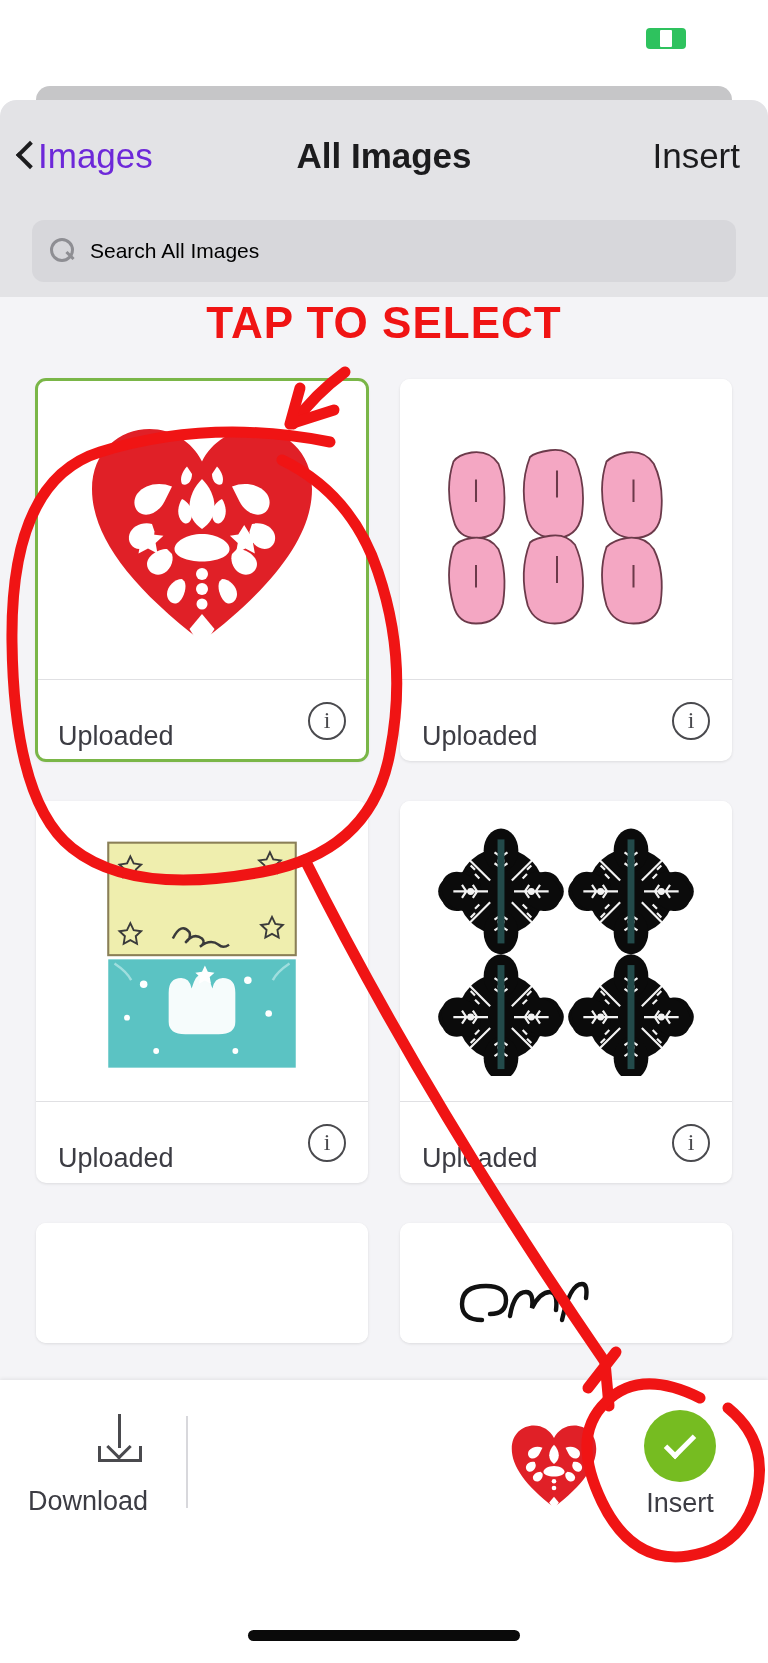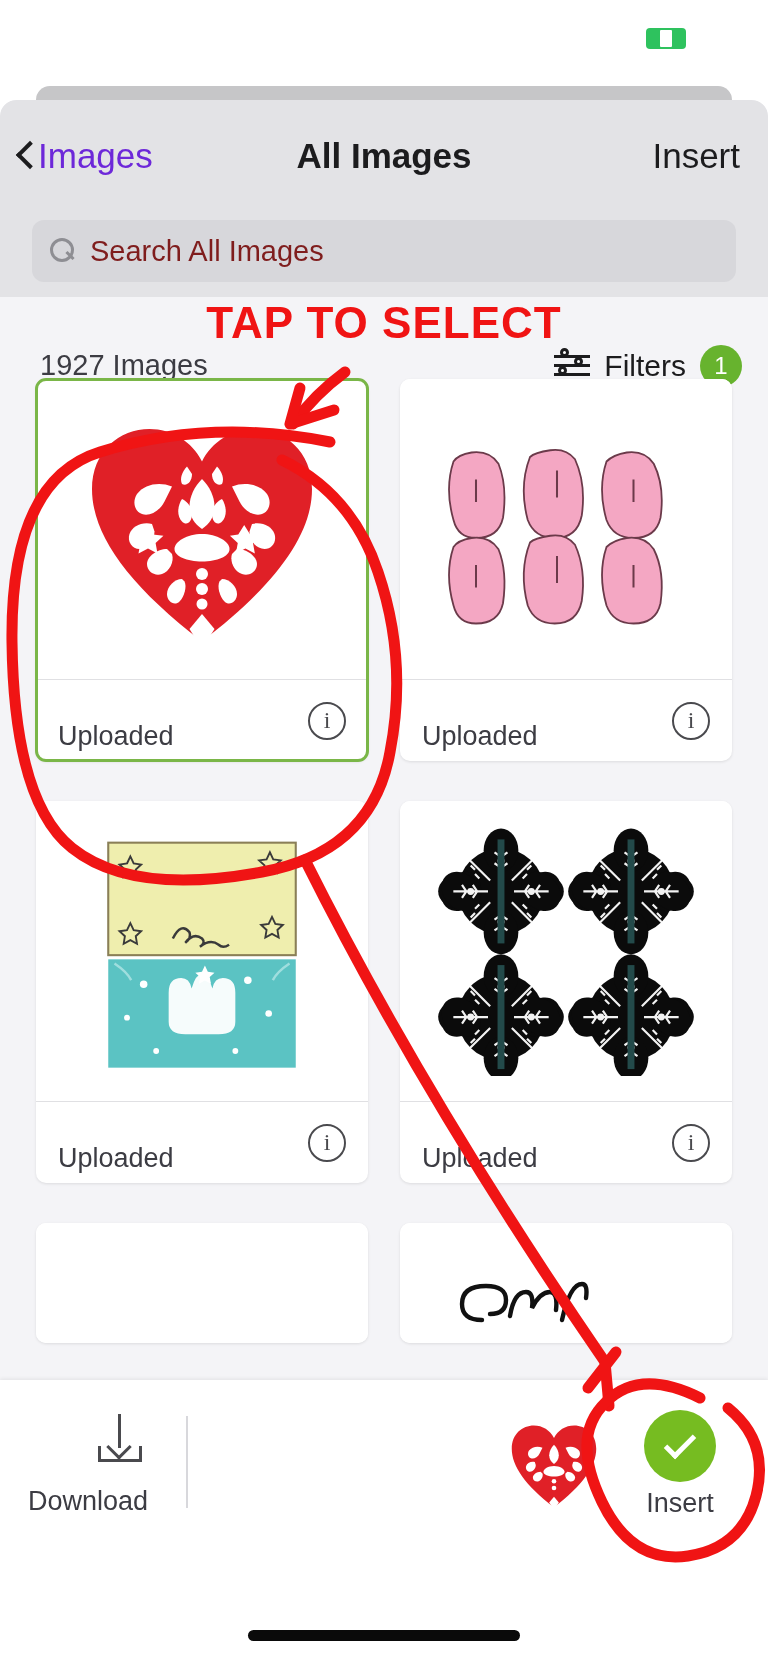--- a/index.html
+++ b/index.html
@@ -76,21 +76,21 @@
     width: 26px; height: 26px; position: relative; margin-right: 14px; flex: none;
   }
   .search-icon::before {
     content: ""; position: absolute; left: 0; top: 0;
     width: 18px; height: 18px; border: 3px solid #8e8e93; border-radius: 50%;
   }
   .search-icon::after {
     content: ""; position: absolute; left: 15px; top: 16px;
     width: 10px; height: 3px; background: #8e8e93; transform: rotate(45deg);
   }
-  .search-text { font-size: 29px; color: #7f1d1d; }
+  .search-text { font-size: 21px; color: #000000; }
 
   
   .countrow {
     position: absolute; left: 0; top: 197px; width: 768px; height: 82px;
   }
   .count-label {
     position: absolute; left: 40px; top: 52px;
     font-size: 29px; color: #3c3c43;
   }
   .filters-group {
@@ -233,35 +233,20 @@
       </div>
       <div class="nav-title">All Images</div>
       <div class="nav-close">Insert</div>
 
       <div class="searchbar">
         <span class="search-icon"></span>
         <span class="search-text">Search All Images</span>
       </div>
     </div>
 
-    <div class="countrow">
-      <div class="count-label">1927 Images</div>
-      <div class="filters-group">
-        <span class="filter-icon">
-          <i class="l1"></i>
-            <i class="l2"></i>
-            <i class="l3"></i>
-          <b class="k1"></b>
-            <b class="k2"></b>
-            <b class="k3"></b>
-        </span>
-        <span class="filters-text">Filters</span>
-        <span class="filters-badge">1</span>
-      </div>
-    </div>
 
     <div class="grid">
 
       <div class="card selected">
         <div class="card-img">
           <svg width="250" height="250" viewBox="0 0 100 100">
             <path fill="#e02027" d="M50 95 C20 72 6 52 6 34 C6 19 17 10 29 10 C38 10 46 15 50 23 C54 15 62 10 71 10 C83 10 94 19 94 34 C94 52 80 72 50 95 Z"></path>
             <g fill="#ffffff">
               <path d="M50 30 C53 33 55 37 55 41 C55 45 53 48 50 50 C47 48 45 45 45 41 C45 37 47 33 50 30 Z"></path>
               <path d="M50 52 C56 52 61 55 61 58 C61 61 56 63 50 63 C44 63 39 61 39 58 C39 55 44 52 50 52 Z"></path>

